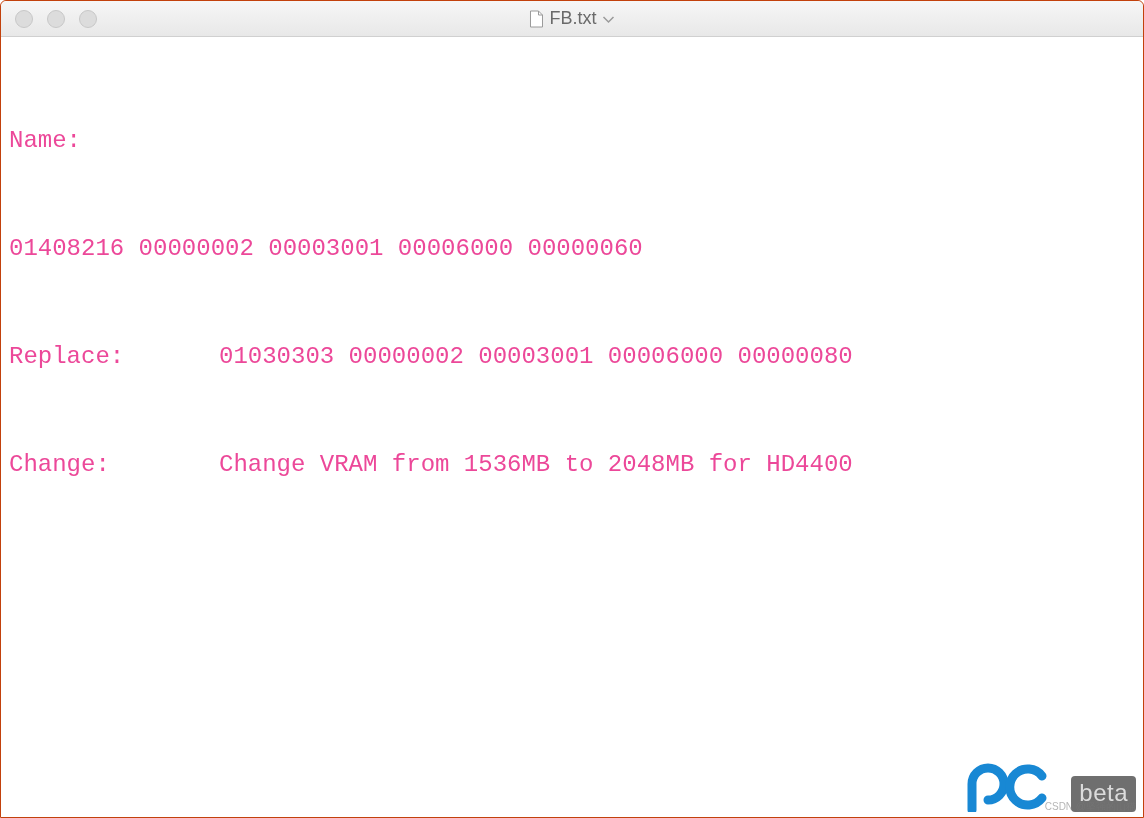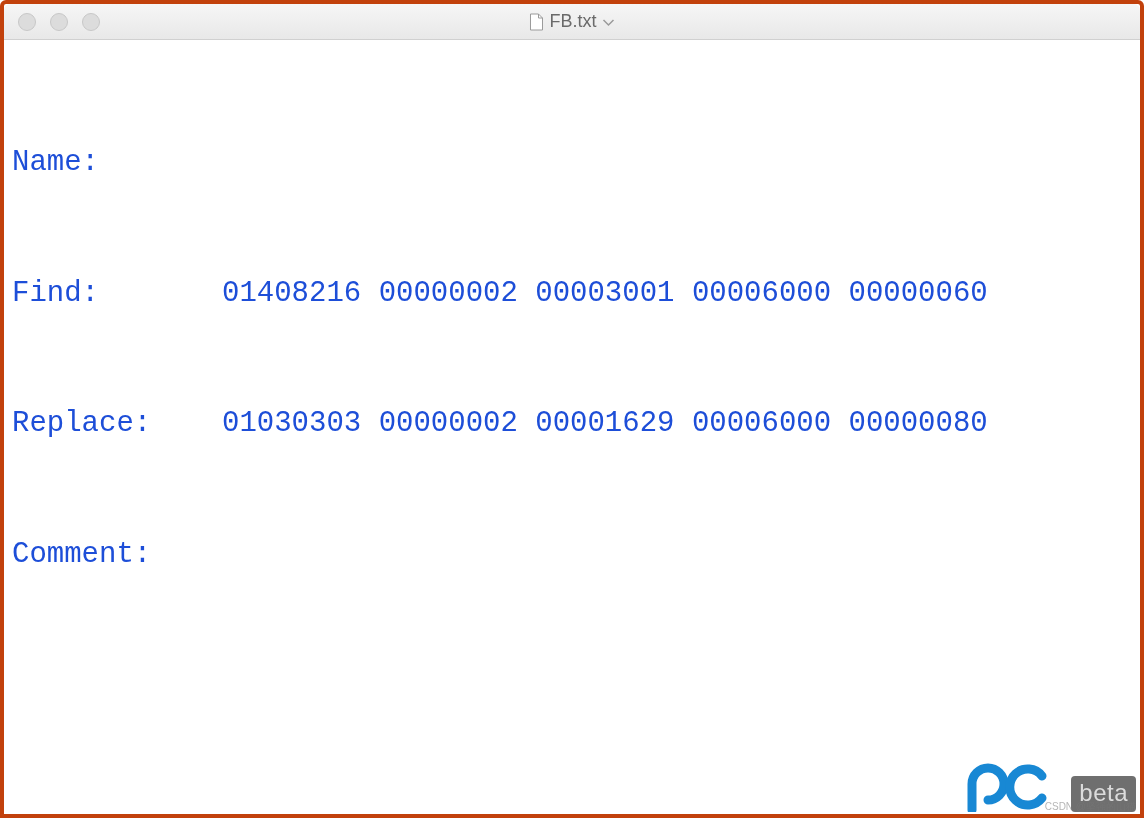--- a/index.html
+++ b/index.html
@@ -11,21 +11,21 @@
       width: 1144px;
       height: 818px;
       background: #ffffff;
       font-family: -apple-system, BlinkMacSystemFont, "Helvetica Neue", sans-serif;
       overflow: hidden;
       position: relative;
     }
     .window {
       width: 100%;
       height: 100%;
-      border: 4px solid #c2410c;
+      border: 1px solid #c2410c;
       border-radius: 6px 6px 0 0;
       display: flex;
       flex-direction: column;
     }
     .titlebar {
       height: 36px;
       background: linear-gradient(to bottom, #f6f6f6, #e8e8e8);
       border-bottom: 1px solid #d0d0d0;
       display: flex;
       align-items: center;
@@ -63,23 +63,23 @@
       font-weight: 400;
     }
     .chevron {
       color: #9a9a9a;
       font-size: 14px;
     }
     .content {
       flex: 1;
       padding: 14px 8px;
       font-family: "Menlo", "Monaco", "Courier New", monospace;
-      font-size: 29px;
+      font-size: 24px;
       line-height: 1.5;
-      color: #1d4ed8;
+      color: #ec4899;
       white-space: pre;
       background: #ffffff;
     }
     .row {
       display: flex;
     }
     .label-col {
       width: 210px;
       flex-shrink: 0;
     }
@@ -145,29 +145,29 @@
         </svg>
       </span>
     </div>
   </div>
 
   <div class="content">
     <div class="row">
       <span class="label-col">Name:</span>
     </div>
     <div class="row">
-      <span class="label-col">Find:</span>
       <span class="value-col">01408216 00000002 00003001 00006000 00000060</span>
     </div>
     <div class="row">
       <span class="label-col">Replace:</span>
-      <span class="value-col">01030303 00000002 00001629 00006000 00000080</span>
+      <span class="value-col">01030303 00000002 00003001 00006000 00000080</span>
     </div>
     <div class="row">
-      <span class="label-col">Comment:</span>
+      <span class="label-col">Change:</span>
+      <span class="value-col">Change VRAM from 1536MB to 2048MB for HD4400</span>
     </div>
   </div>
 </div>
 
 <div class="watermark">
   <span class="logo-pc">
     <svg width="90" height="50" viewBox="0 0 90 50">
       <path d="M 8 48 L 8 22 A 16 16 0 0 1 40 22 A 16 16 0 0 1 24 38" fill="none" stroke="#1888d4" stroke-width="9" stroke-linecap="round"></path>
       <path d="M 78 36 A 18 18 0 1 1 78 14" fill="none" stroke="#1888d4" stroke-width="9" stroke-linecap="round"></path>
     </svg>

